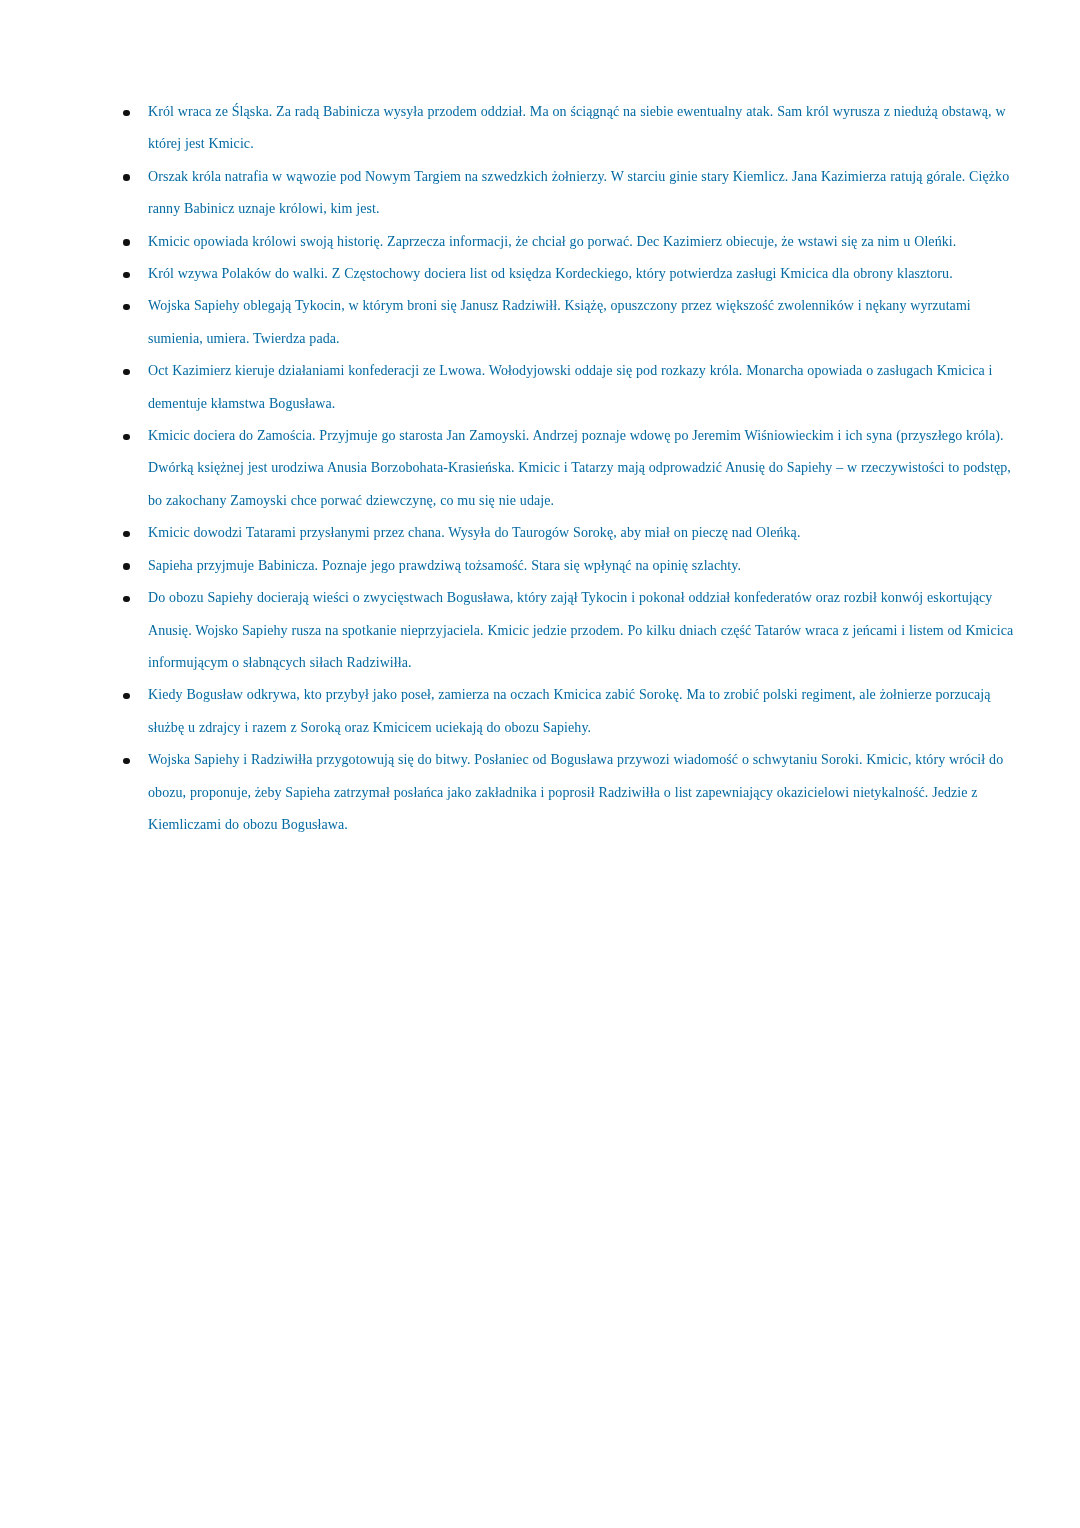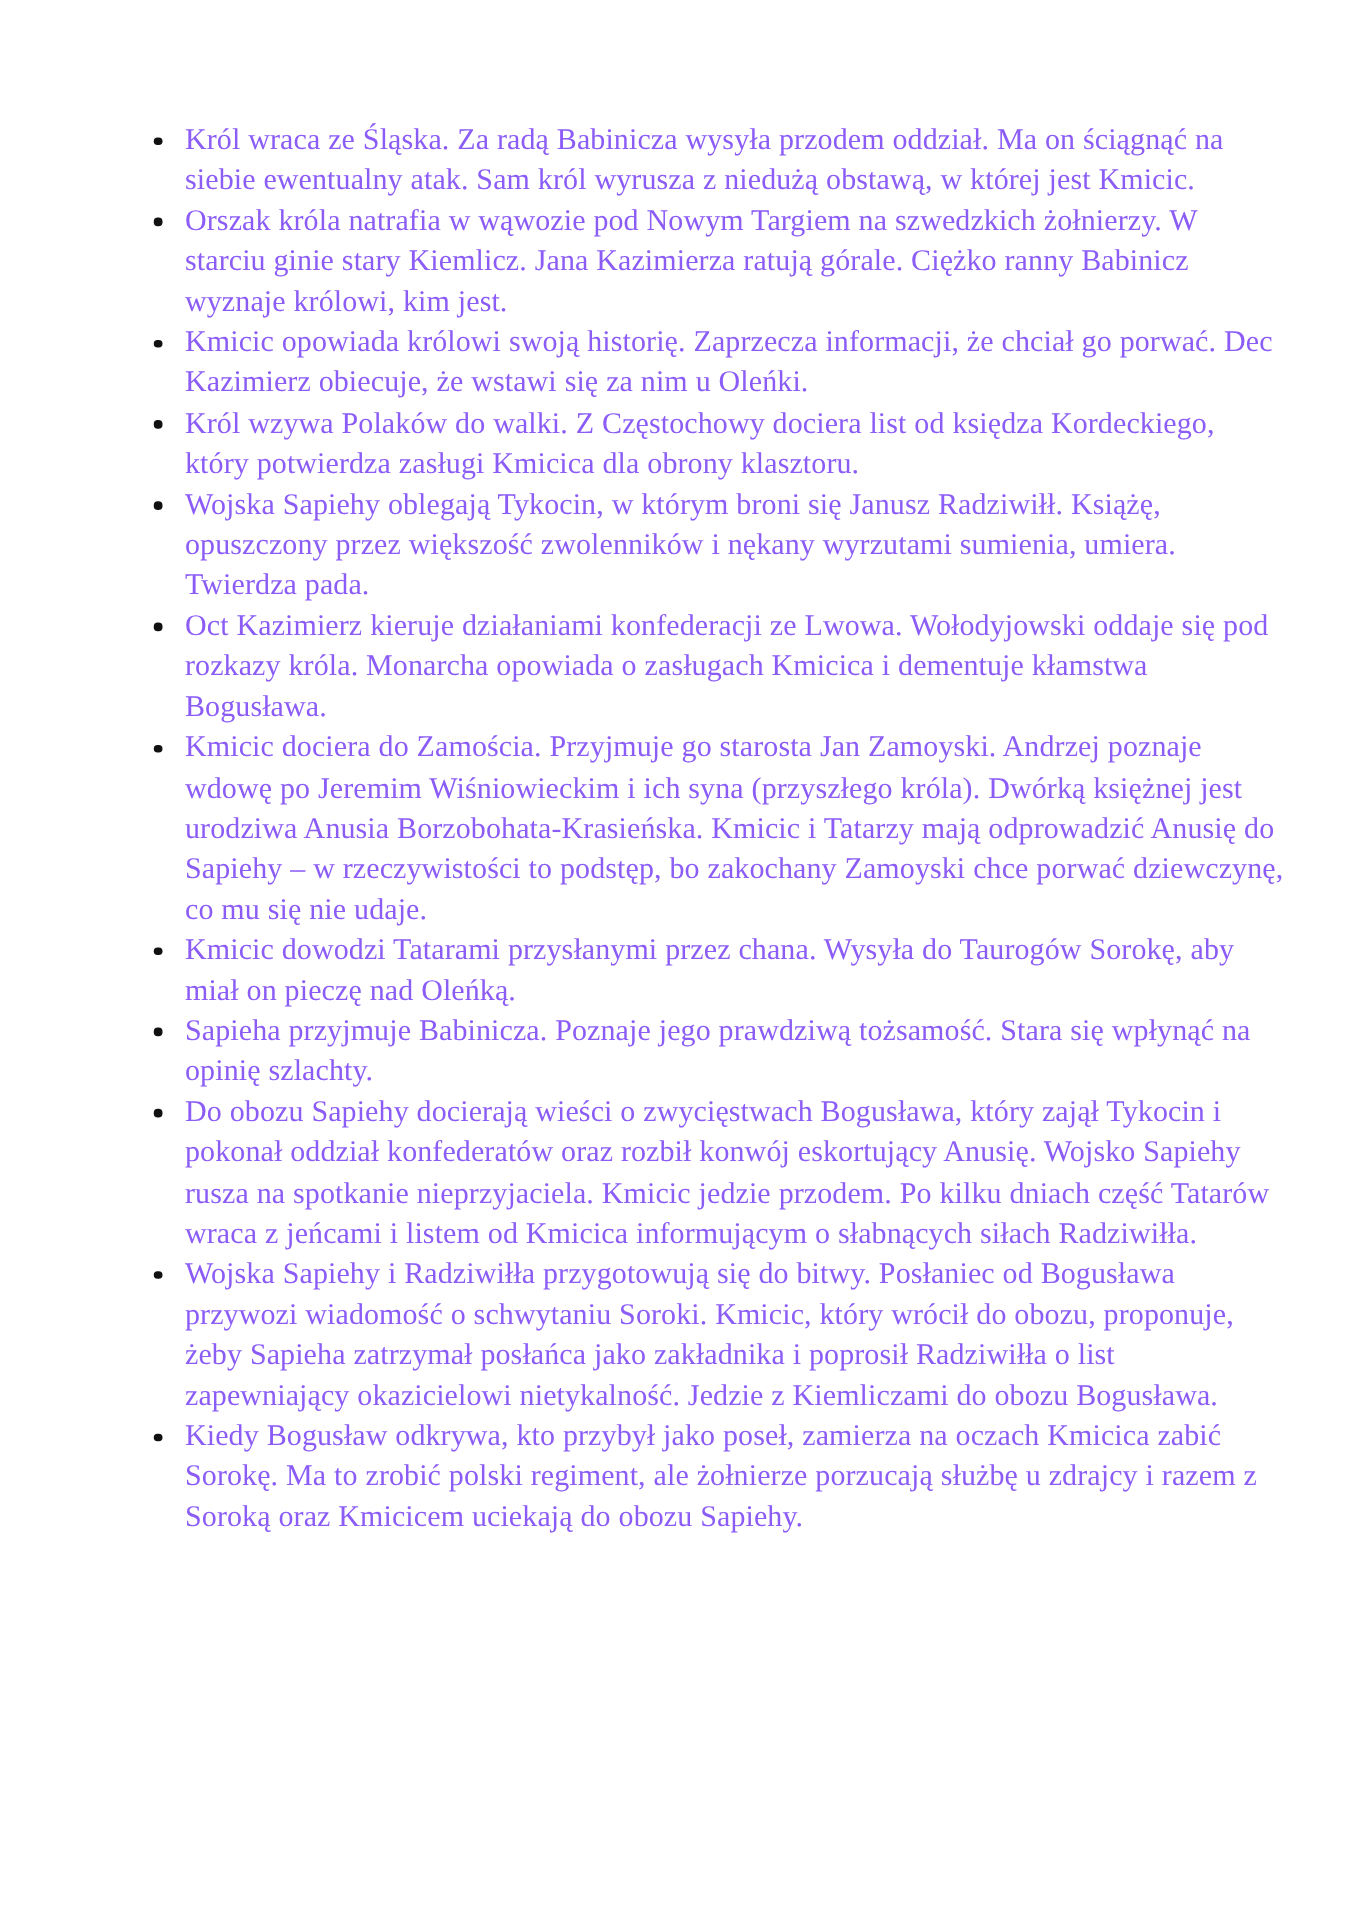--- a/index.html
+++ b/index.html
@@ -29,26 +29,26 @@
   }
   ul.summary-list {
     list-style: none;
     margin: 0;
     padding: 0;
   }
   ul.summary-list > li {
     position: relative;
     padding-left: 38px;
     margin: 0 0 0 0;
-    font-size: 24px;
+    font-size: 14px;
     line-height: 32.4px;
     text-align: left;
     letter-spacing: 0.08px;
     word-spacing: 0.2px;
-    color: #8b5cf6;
+    color: #0369a1;
   }
   ul.summary-list > li .bullet {
     position: absolute;
     left: 13px;
     top: 13.5px;
     width: 6.5px;
     height: 6.5px;
     border-radius: 50%;
     background: #111111;
   }
@@ -61,21 +61,21 @@
 
 <div class="page">
   <div class="content">
     <ul class="summary-list" id="summary-list">
         <li>
           <span class="bullet"></span>
           <span class="item-text">Król wraca ze Śląska. Za radą Babinicza wysyła przodem oddział. Ma on ściągnąć na siebie ewentualny atak. Sam król wyrusza z niedużą obstawą, w której jest Kmicic.</span>
         </li>
         <li>
           <span class="bullet"></span>
-          <span class="item-text">Orszak króla natrafia w wąwozie pod Nowym Targiem na szwedzkich żołnierzy. W starciu ginie stary Kiemlicz. Jana Kazimierza ratują górale. Ciężko ranny Babinicz wyznaje królowi, kim jest.</span>
+          <span class="item-text">Orszak króla natrafia w wąwozie pod Nowym Targiem na szwedzkich żołnierzy. W starciu ginie stary Kiemlicz. Jana Kazimierza ratują górale. Ciężko ranny Babinicz uznaje królowi, kim jest.</span>
         </li>
         <li>
           <span class="bullet"></span>
           <span class="item-text">Kmicic opowiada królowi swoją historię. Zaprzecza informacji, że chciał go porwać. Dec Kazimierz obiecuje, że wstawi się za nim u Oleńki.</span>
         </li>
         <li>
           <span class="bullet"></span>
           <span class="item-text">Król wzywa Polaków do walki. Z Częstochowy dociera list od księdza Kordeckiego, który potwierdza zasługi Kmicica dla obrony klasztoru.</span>
         </li>
         <li>
@@ -97,21 +97,21 @@
         <li>
           <span class="bullet"></span>
           <span class="item-text">Sapieha przyjmuje Babinicza. Poznaje jego prawdziwą tożsamość. Stara się wpłynąć na opinię szlachty.</span>
         </li>
         <li>
           <span class="bullet"></span>
           <span class="item-text">Do obozu Sapiehy docierają wieści o zwycięstwach Bogusława, który zajął Tykocin i pokonał oddział konfederatów oraz rozbił konwój eskortujący Anusię. Wojsko Sapiehy rusza na spotkanie nieprzyjaciela. Kmicic jedzie przodem. Po kilku dniach część Tatarów wraca z jeńcami i listem od Kmicica informującym o słabnących siłach Radziwiłła.</span>
         </li>
         <li>
           <span class="bullet"></span>
-          <span class="item-text">Wojska Sapiehy i Radziwiłła przygotowują się do bitwy. Posłaniec od Bogusława przywozi wiadomość o schwytaniu Soroki. Kmicic, który wrócił do obozu, proponuje, żeby Sapieha zatrzymał posłańca jako zakładnika i poprosił Radziwiłła o list zapewniający okazicielowi nietykalność. Jedzie z Kiemliczami do obozu Bogusława.</span>
+          <span class="item-text">Kiedy Bogusław odkrywa, kto przybył jako poseł, zamierza na oczach Kmicica zabić Sorokę. Ma to zrobić polski regiment, ale żołnierze porzucają służbę u zdrajcy i razem z Soroką oraz Kmicicem uciekają do obozu Sapiehy.</span>
         </li>
         <li>
           <span class="bullet"></span>
-          <span class="item-text">Kiedy Bogusław odkrywa, kto przybył jako poseł, zamierza na oczach Kmicica zabić Sorokę. Ma to zrobić polski regiment, ale żołnierze porzucają służbę u zdrajcy i razem z Soroką oraz Kmicicem uciekają do obozu Sapiehy.</span>
+          <span class="item-text">Wojska Sapiehy i Radziwiłła przygotowują się do bitwy. Posłaniec od Bogusława przywozi wiadomość o schwytaniu Soroki. Kmicic, który wrócił do obozu, proponuje, żeby Sapieha zatrzymał posłańca jako zakładnika i poprosił Radziwiłła o list zapewniający okazicielowi nietykalność. Jedzie z Kiemliczami do obozu Bogusława.</span>
         </li>
       </ul>
   </div>
 </div>
 
 </body></html>

